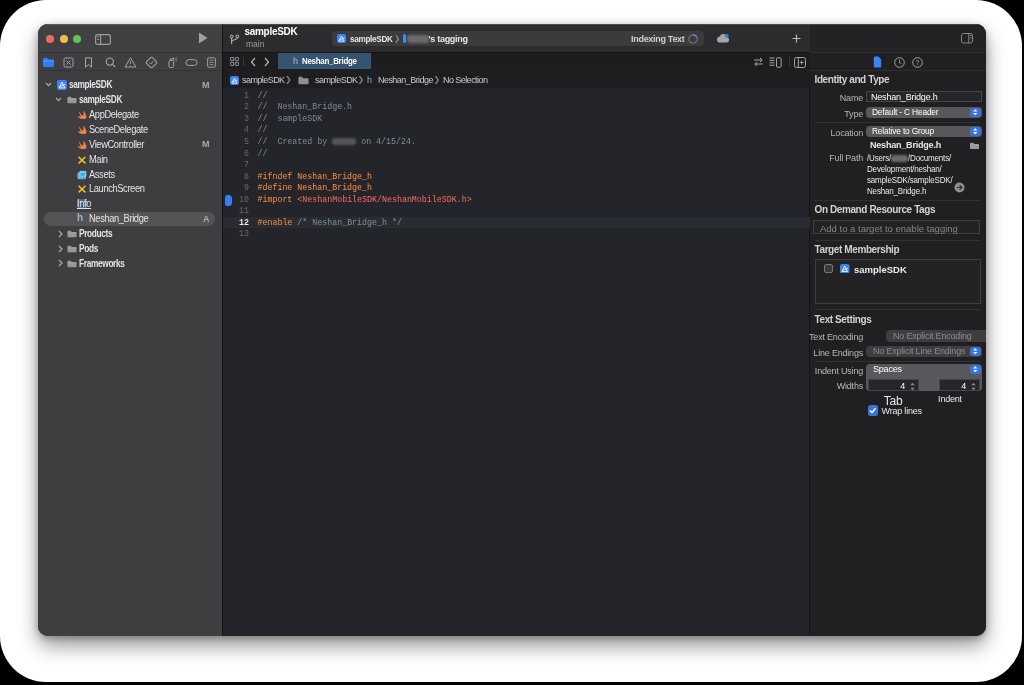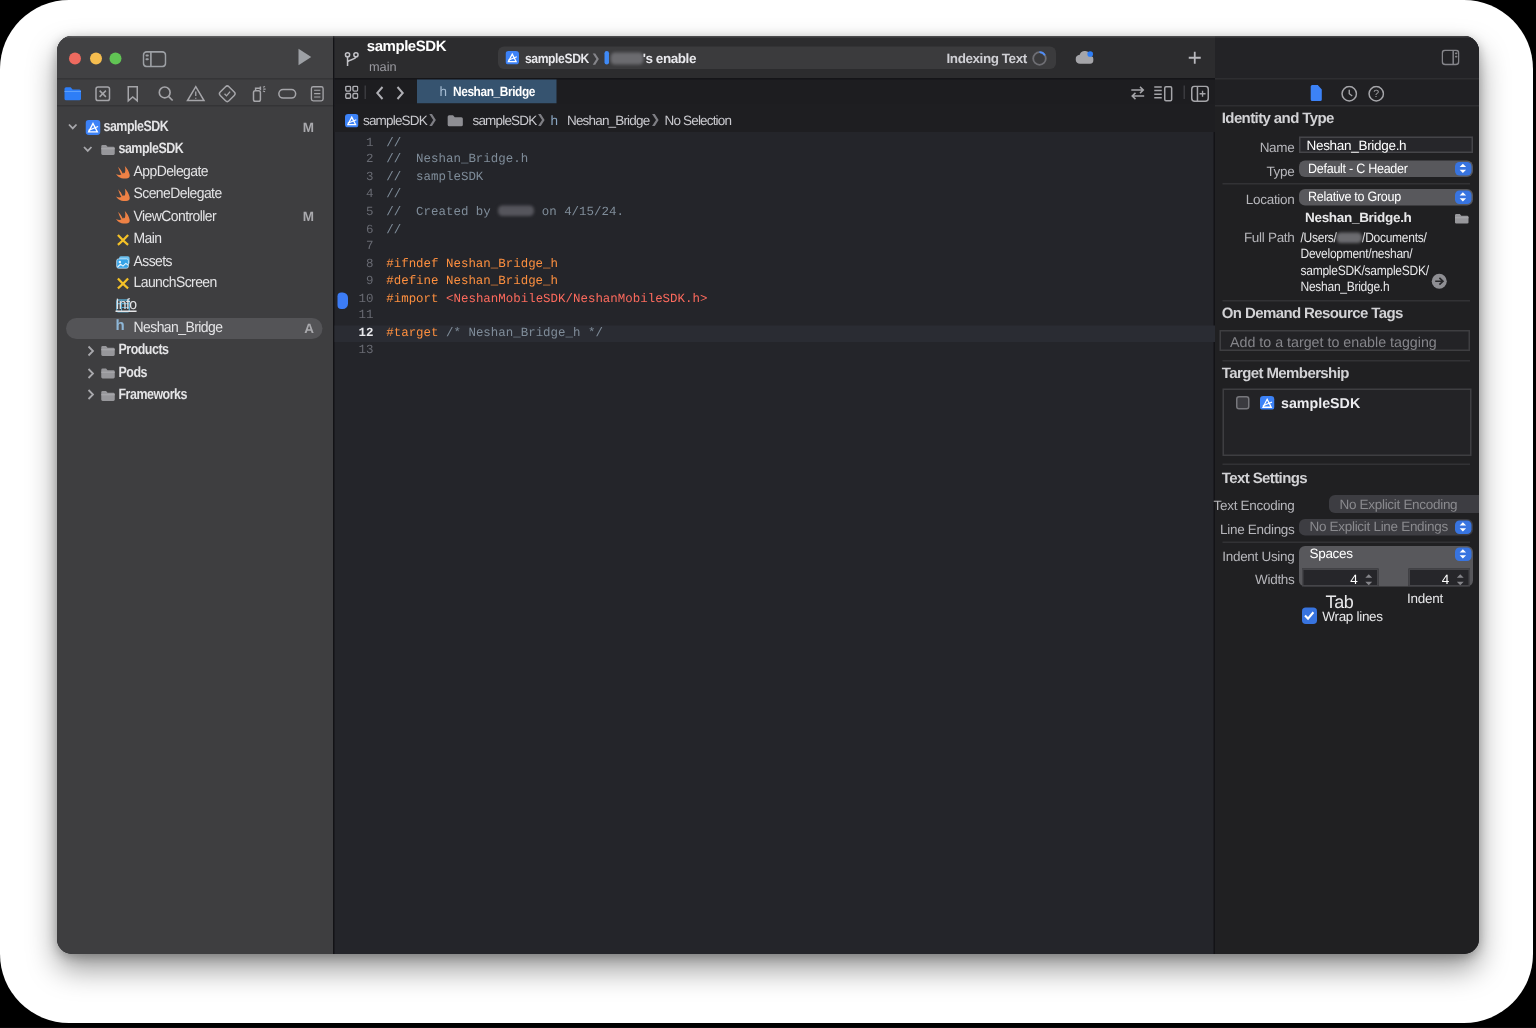--- a/index.html
+++ b/index.html
@@ -236,21 +236,21 @@
       <div class="abs" style="left:108.5px;top:7px;width:372.5px;height:15px;background:#3b3b3d;border-radius:4px;">
         <svg class="abs" style="left:5px;top:3px;" width="9" height="9" viewBox="0 0 10 10">
             <rect width="10" height="10" rx="2.3" fill="#3c82f7"></rect>
             <path d="M5 2.3 L7.9 7.9 H2.1 Z" fill="none" stroke="#fff" stroke-width="0.9"></path>
             <path d="M2 6.9 l6.4-2.6" stroke="#fff" stroke-width="0.8"></path>
           </svg>
         <span class="abs" style="left:18px;top:2.5px;color:#e8e8ec;font-size:9px;letter-spacing:-0.3px;font-weight:600;transform:scaleX(0.9);transform-origin:0 50%;">sampleSDK</span>
         <span class="abs" style="left:62.5px;top:3.2px;color:#85858a;font-size:7.5px;">❯</span>
         <div class="abs" style="left:71px;top:3px;width:3.5px;height:9px;background:#3f8af7;border-radius:1.5px;"></div>
         <span class="redact" style="position:absolute;left:75.5px;top:3.5px;width:22px;height:8px;"></span>
-        <span class="abs" style="left:97px;top:2.5px;color:#e8e8ec;font-size:9px;letter-spacing:-0.3px;font-weight:600;">'s enable</span>
+        <span class="abs" style="left:97px;top:2.5px;color:#e8e8ec;font-size:9px;letter-spacing:-0.3px;font-weight:600;">'s tagging</span>
         <span class="abs" style="right:19.5px;top:2.5px;color:#cfcfd4;font-size:9px;letter-spacing:-0.3px;font-weight:600;">Indexing Text</span>
         <svg class="abs" style="right:6.5px;top:2.5px;" width="10" height="10" viewBox="0 0 10 10">
             <circle cx="5" cy="5" r="4.2" fill="none" stroke="#6e6e73" stroke-width="1.2"></circle>
             <path d="M5 0.8 a4.2 4.2 0 0 1 3.6 2" fill="none" stroke="#4f8df8" stroke-width="1.2"></path>
           </svg>
       </div>
       <svg class="abs" style="left:493.5px;top:9.5px;" width="12" height="9" viewBox="0 0 12 9">
           <path d="M3.2 8.5 a3 3 0 0 1 -0.4-6 a3.6 3.6 0 0 1 7 0.8 a2.6 2.6 0 0 1 -0.6 5.2 z" fill="#a5a5a9"></path>
           <circle cx="9.8" cy="2" r="1.9" fill="#2e7ef7"></circle>
         </svg>
@@ -328,21 +328,21 @@
 //  Neshan_Bridge.h
 //  sampleSDK
 //
 //  Created by <span class="redact" style="width:24px;height:7px;background:#55555c;"></span> on 4/15/24.
 //
 
 <span style="color:#fd8f3f;">#ifndef Neshan_Bridge_h
 #define Neshan_Bridge_h
 #import</span> <span style="color:#fc6a5d;">&lt;NeshanMobileSDK/NeshanMobileSDK.h&gt;</span>
 
-<span style="color:#fd8f3f;">#target</span> /* Neshan_Bridge_h */
+<span style="color:#fd8f3f;">#enable</span> /* Neshan_Bridge_h */
 </pre>
     </div>
     <div class="estatus">
       <div class="abs" style="left:8.5px;top:2.5px;width:9.6px;height:9px;background:#3f7ef7;border-radius:2.5px;"></div>
       <span class="abs" style="right:32px;top:3.5px;color:#9fa0a5;font-size:8.5px;font-weight:600;white-space:nowrap;transform:scaleX(0.93);transform-origin:100% 50%;">Line: 12&nbsp; Col: 29</span>
       <div class="abs" style="left:562.5px;top:3.5px;width:1px;height:9px;background:#3a3a3e;"></div>
       <svg class="abs" style="left:569.5px;top:2.5px;" width="10" height="9.5" viewBox="0 0 10 9.5">
           <rect x="0.5" y="0.5" width="9" height="8.5" rx="1.8" fill="none" stroke="#a5a5a9" stroke-width="1"></rect>
           <rect x="2" y="5.5" width="6" height="2" rx="0.8" fill="#a5a5a9"></rect>
         </svg>

